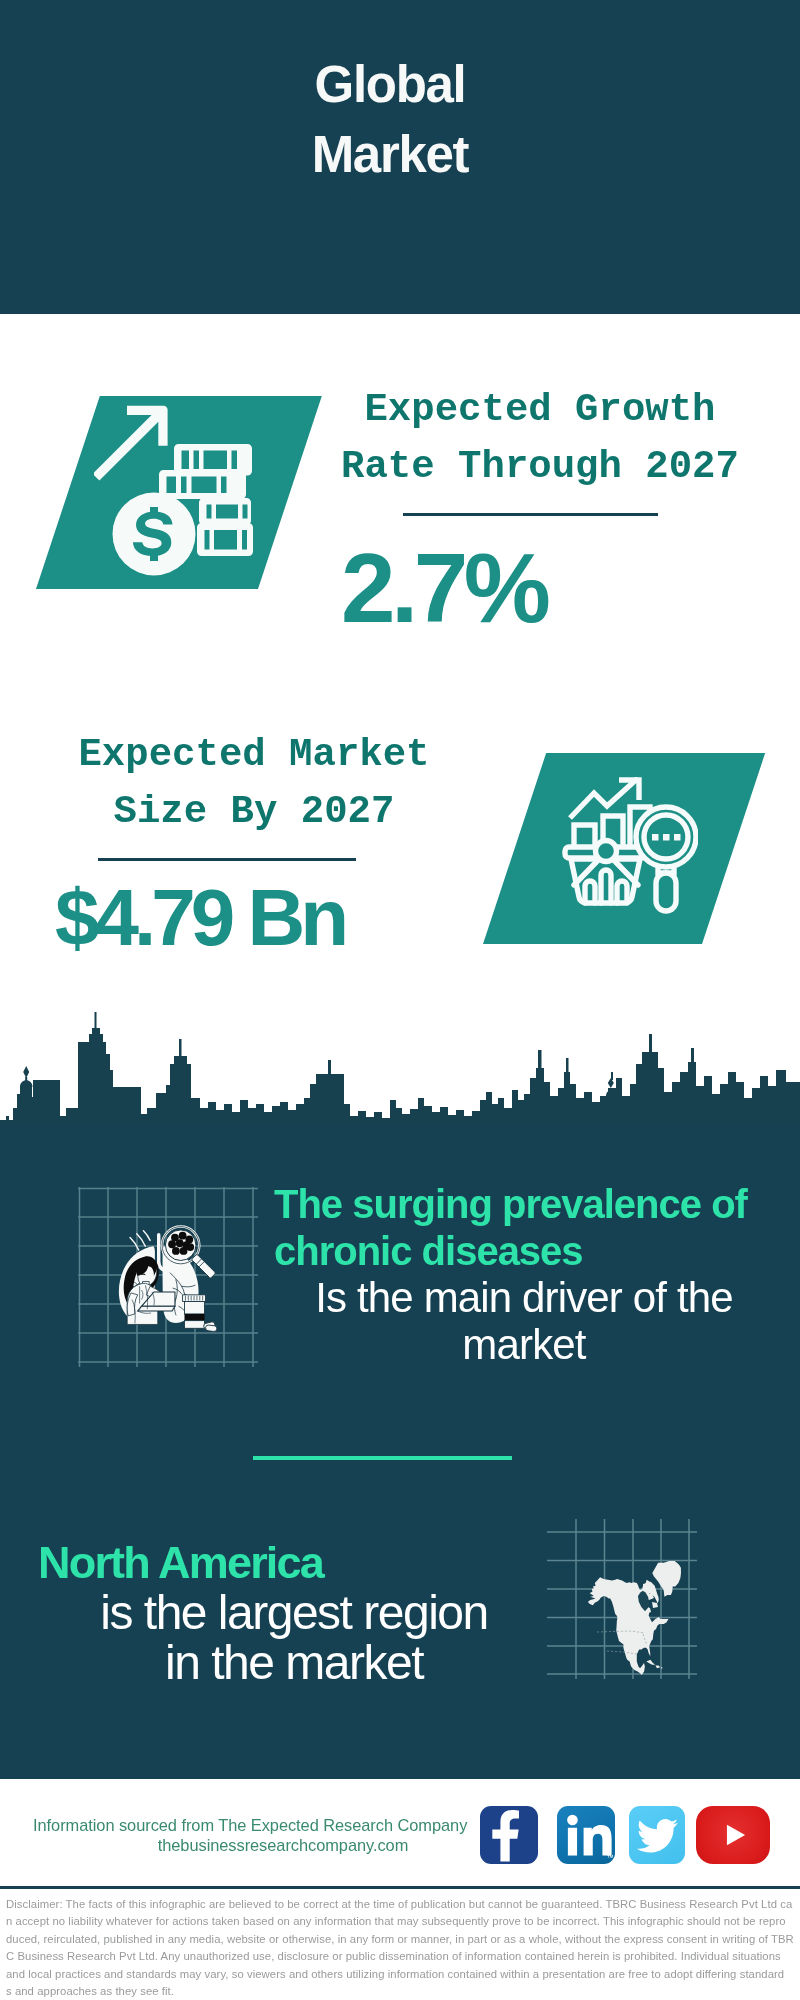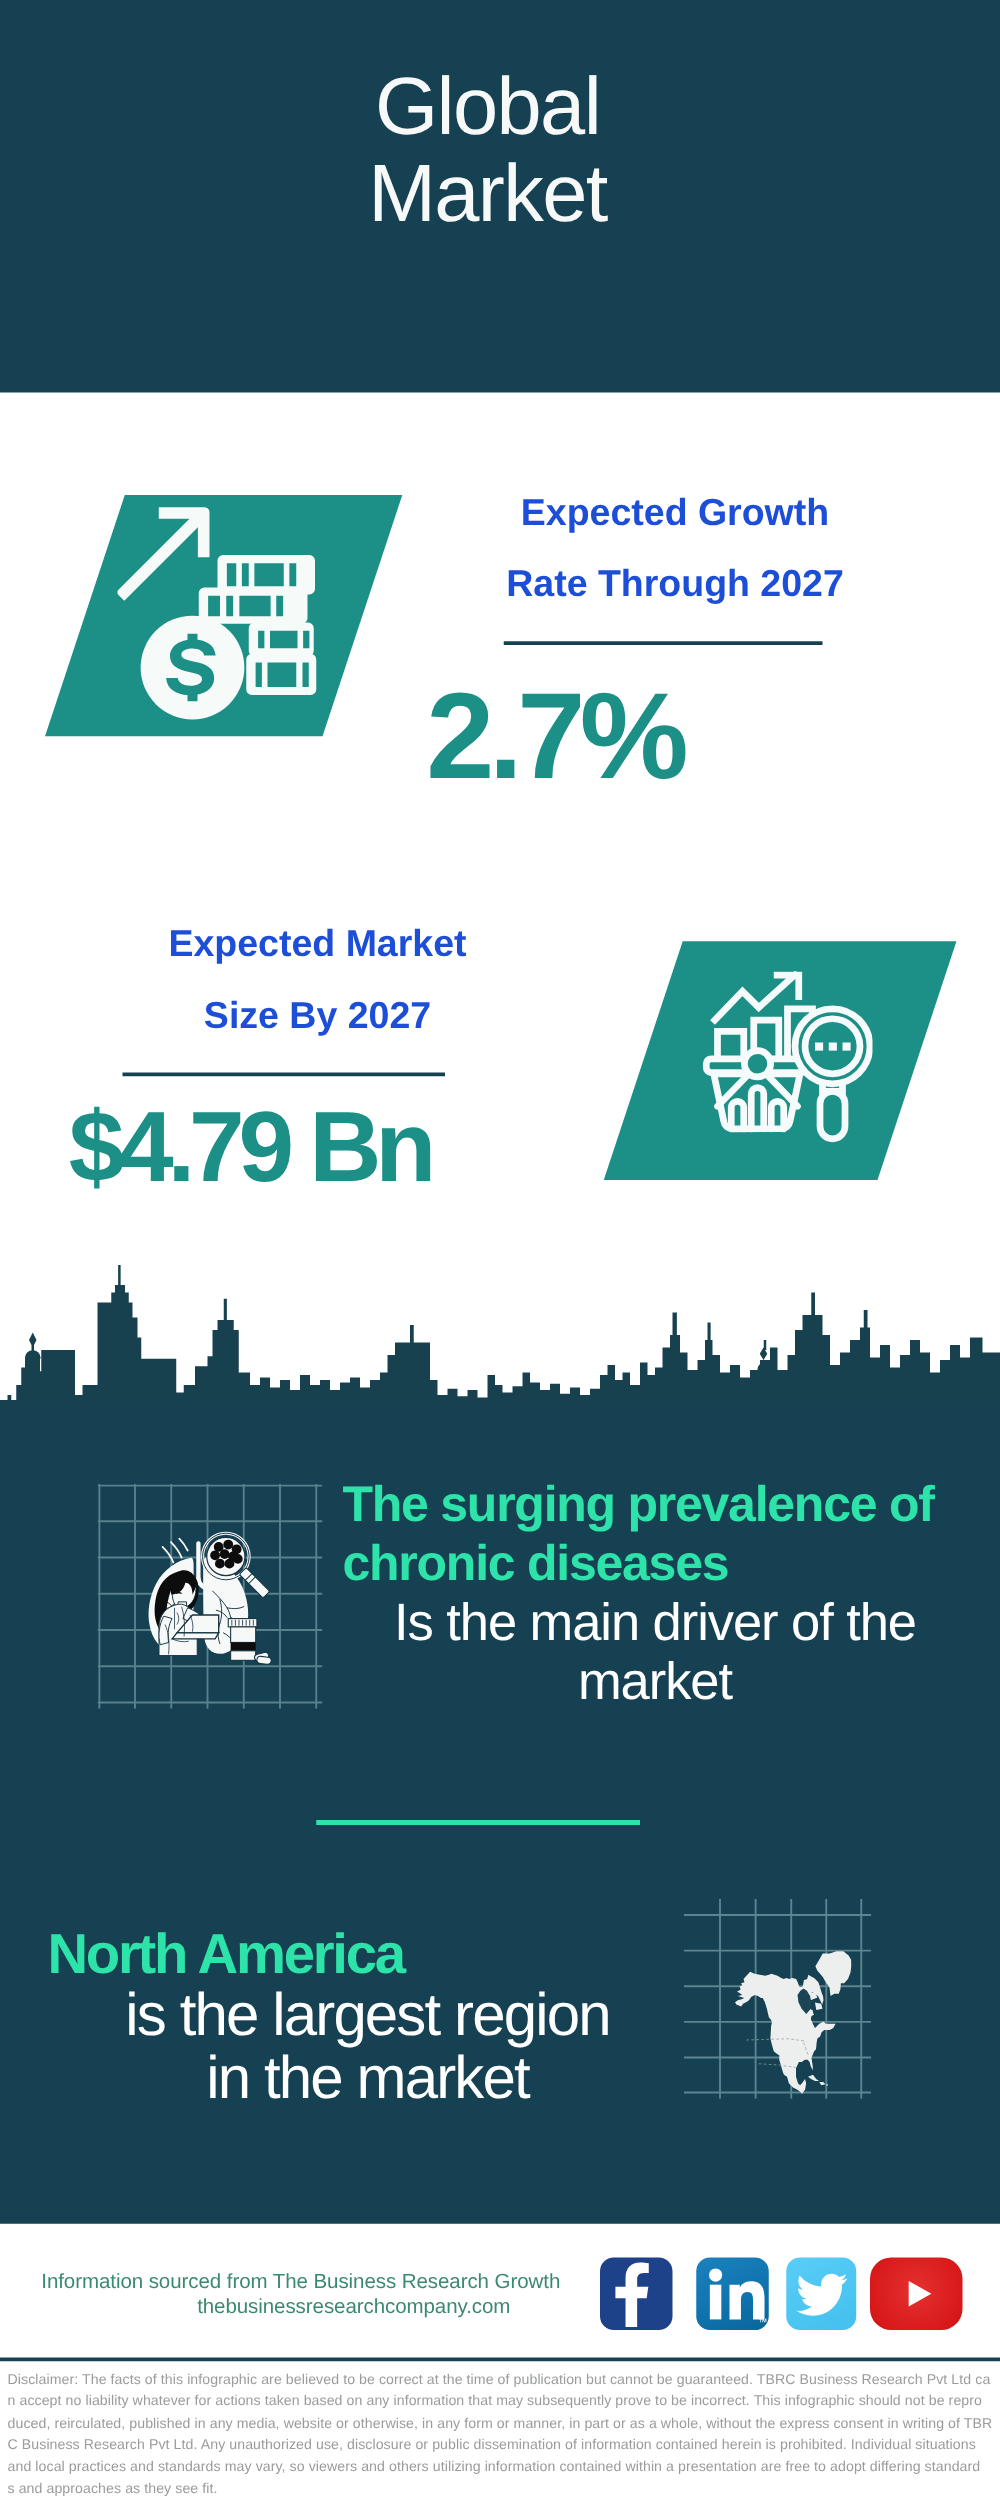--- a/index.html
+++ b/index.html
@@ -13,35 +13,35 @@
   }
   .page { position:absolute; left:0; top:0; width:800px; height:2000px; }
 
   
   .header {
     position:absolute; left:0; top:0; width:800px; height:314px;
     background:#164152;
   }
   .header-title {
     position:absolute; left:0; top:50px; width:780px;
-    color:#f7f9f9; font-weight:normal; font-size:65px; line-height:70px;
+    color:#f7f9f9; font-weight:bold; font-size:51px; line-height:70px;
     text-align:center; letter-spacing:-1.3px;
   }
 
   
   .par {
     position:absolute;
     background:#1c8f86;
     transform:skewX(-18.3deg);
   }
 
   .stat-title {
     position:absolute;
-    color:#1d4ed8; font-weight:bold; font-size:30px; line-height:57px;
-    text-align:center; letter-spacing:0px;
+    color:#0f766e; font-weight:bold; font-size:39px; line-height:57px;
+    text-align:center; letter-spacing:0px;font-family:Liberation Mono, monospace;
   }
   .stat-rule { position:absolute; height:3px; background:#164152; }
   .stat-value {
     position:absolute; color:#1c8f86; font-weight:bold; text-align:left;
     letter-spacing:-1px;
   }
 
   
   .dark { position:absolute; left:0; top:1120px; width:800px; height:659px; background:#164152; }
   .skyline { position:absolute; left:0; top:1012px; width:800px; height:114px; display:block; }
@@ -330,21 +330,21 @@
       </g>
     </g>
     <path d="M83.0,60.9 L85.3,57.5 L87.8,55.8 L90.5,57.5 L93.1,61.7 L94.1,67.7 L93.0,72.8 L90.0,76.2 L86.3,71.9 L83.8,66.8 Z" fill="#1b4554" transform="translate(8,16)"></path>
     <g stroke="#8d9ea3" stroke-width="0.6" fill="none" stroke-dasharray="2.2,1.8" transform="translate(8,16)">
       <path d="M42,97 L58,96.5 L76,96 L90,98"></path>
       <path d="M52,116 L68,117 L82,119"></path>
       <path d="M88,99 L90,105 L92,110"></path>
     </g>
   </svg>
 
-  <div class="footer-src" style="left:33px; top:1815px; width:500px;">Information sourced from The Business Research Growth</div>
+  <div class="footer-src" style="left:33px; top:1815px; width:500px;">Information sourced from The Expected Research Company</div>
   <div class="footer-src" style="left:33px; top:1835px; width:500px;text-align:center;">thebusinessresearchcompany.com</div>
 
   <div class="social-row" style="position:absolute; left:480px; top:1806px; width:300px; height:60px;">
     <a class="social" style="left:0px; background:#1d4289;">
       <svg viewBox="0 0 48 48" width="48" height="48">
           <path fill="#ffffff" d="M30.9,27 L32,19.4 L24.6,19.4 L24.6,14.4 C24.6,12.3 25.7,10.3 29,10.3 L32.3,10.3 L32.3,3.8 C32.3,3.8 29.3,3.3 26.5,3.3 C20.7,3.3 16.9,6.8 16.9,13.5 L16.9,19.4 L10.2,19.4 L10.2,27 L16.9,27 L16.9,46 L24.6,46 L24.6,27 Z"></path>
         </svg>
     </a>
     <a class="social" style="left:77px; background:linear-gradient(155deg,#1b82bf 0%,#0e72ad 60%,#0a6699 100%);">
       <svg viewBox="0 0 48 48" width="48" height="48">

